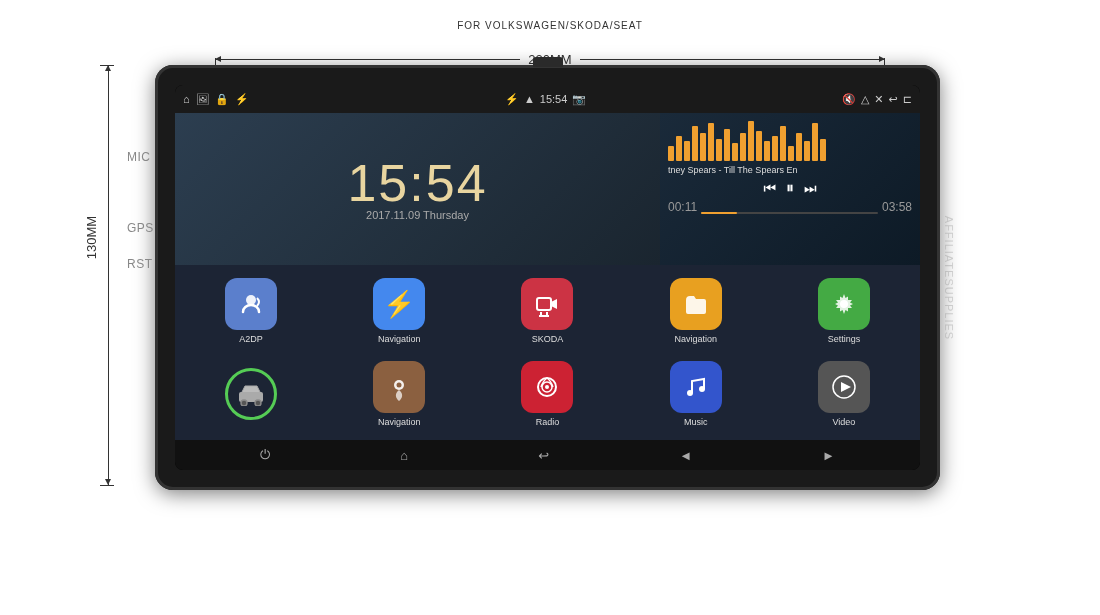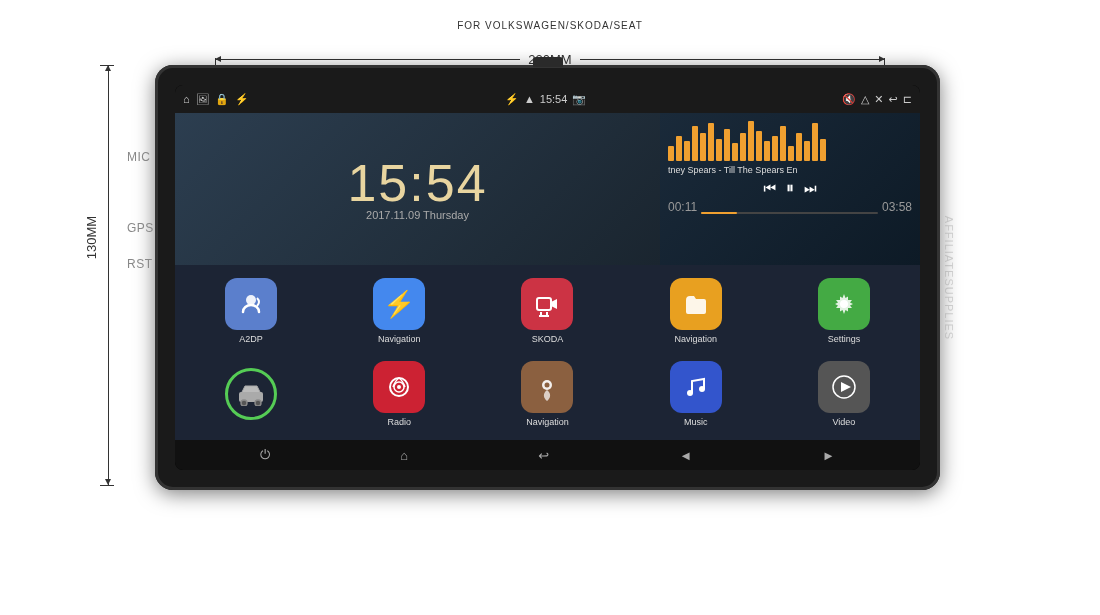--- a/index.html
+++ b/index.html
@@ -516,40 +516,40 @@
             <svg width="32" height="24" viewBox="0 0 32 24" fill="none">
               <rect x="4" y="10" width="24" height="10" rx="2" fill="#aaa"></rect>
               <path d="M7 10 L10 4 L22 4 L25 10" fill="#bbb" stroke="#aaa" stroke-width="1"></path>
               <circle cx="9" cy="21" r="3" fill="#555" stroke="#888" stroke-width="1.5"></circle>
               <circle cx="23" cy="21" r="3" fill="#555" stroke="#888" stroke-width="1.5"></circle>
             </svg>
           </div>
           <span class="app-label"></span>
         </div>
         <div class="app-item">
+          <div class="app-icon icon-navigation">
+            <svg width="28" height="28" viewBox="0 0 28 28" fill="none">
+              <circle cx="14" cy="12" r="5" fill="white" opacity="0.9"></circle>
+              <circle cx="14" cy="12" r="2.5" fill="#8b6040"></circle>
+              <path d="M14 17 C14 17 7 22 14 28 C21 22 14 17 14 17Z" fill="white" opacity="0.7"></path>
+            </svg>
+          </div>
+          <span class="app-label">Navigation</span>
+        </div>
+        <div class="app-item">
           <div class="app-icon icon-radio">
             <svg width="28" height="28" viewBox="0 0 28 28" fill="none">
               <circle cx="14" cy="14" r="9" stroke="white" stroke-width="2" fill="none"></circle>
               <circle cx="14" cy="14" r="5" stroke="white" stroke-width="1.5" fill="none"></circle>
               <circle cx="14" cy="14" r="2" fill="white"></circle>
               <path d="M14 5 Q18 8 20 14" stroke="white" stroke-width="1.5" fill="none"></path>
               <path d="M14 5 Q10 8 8 14" stroke="white" stroke-width="1.5" fill="none"></path>
             </svg>
           </div>
           <span class="app-label">Radio</span>
-        </div>
-        <div class="app-item">
-          <div class="app-icon icon-navigation">
-            <svg width="28" height="28" viewBox="0 0 28 28" fill="none">
-              <circle cx="14" cy="12" r="5" fill="white" opacity="0.9"></circle>
-              <circle cx="14" cy="12" r="2.5" fill="#8b6040"></circle>
-              <path d="M14 17 C14 17 7 22 14 28 C21 22 14 17 14 17Z" fill="white" opacity="0.7"></path>
-            </svg>
-          </div>
-          <span class="app-label">Navigation</span>
         </div>
         <div class="app-item">
           <div class="app-icon icon-music">
             <svg width="28" height="28" viewBox="0 0 28 28" fill="none">
               <path d="M10 20 L10 8 L22 6 L22 16" stroke="white" stroke-width="2" fill="none"></path>
               <circle cx="8" cy="20" r="3" fill="white"></circle>
               <circle cx="20" cy="16" r="3" fill="white"></circle>
             </svg>
           </div>
           <span class="app-label">Music</span>

